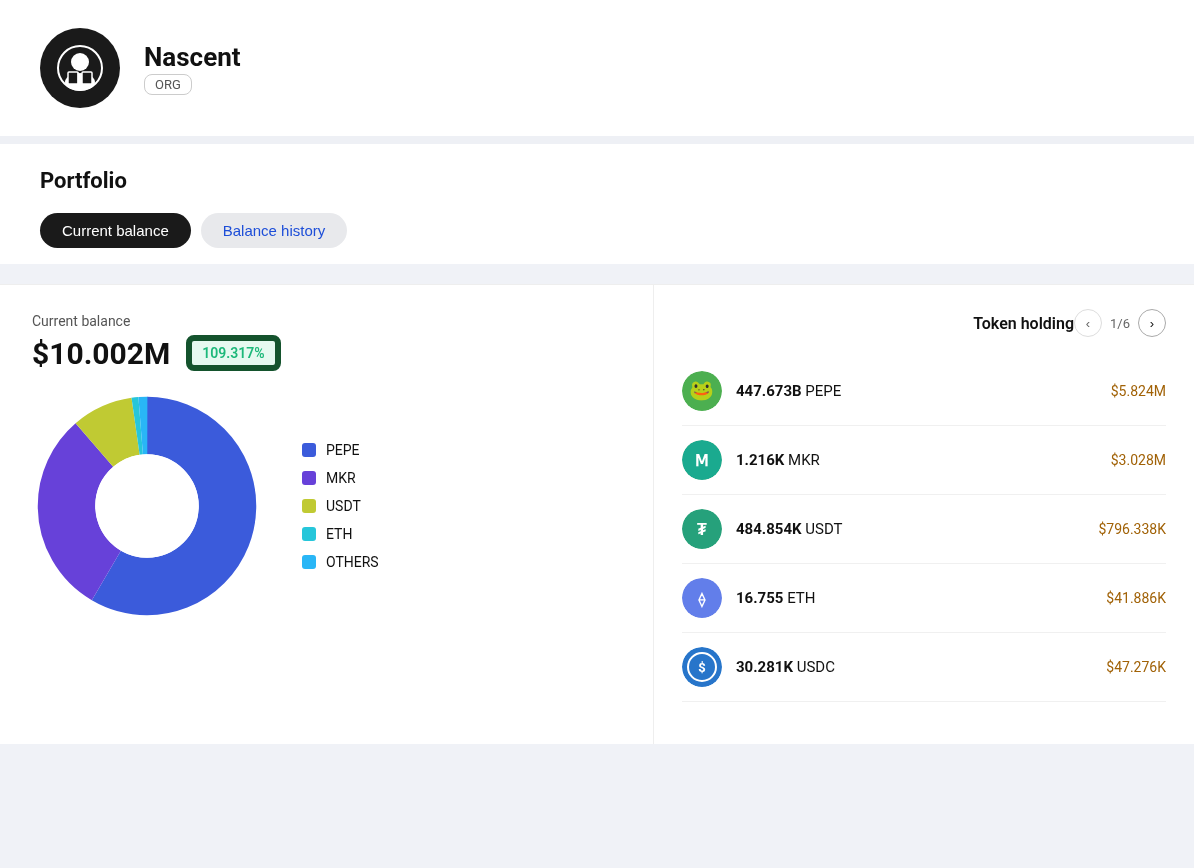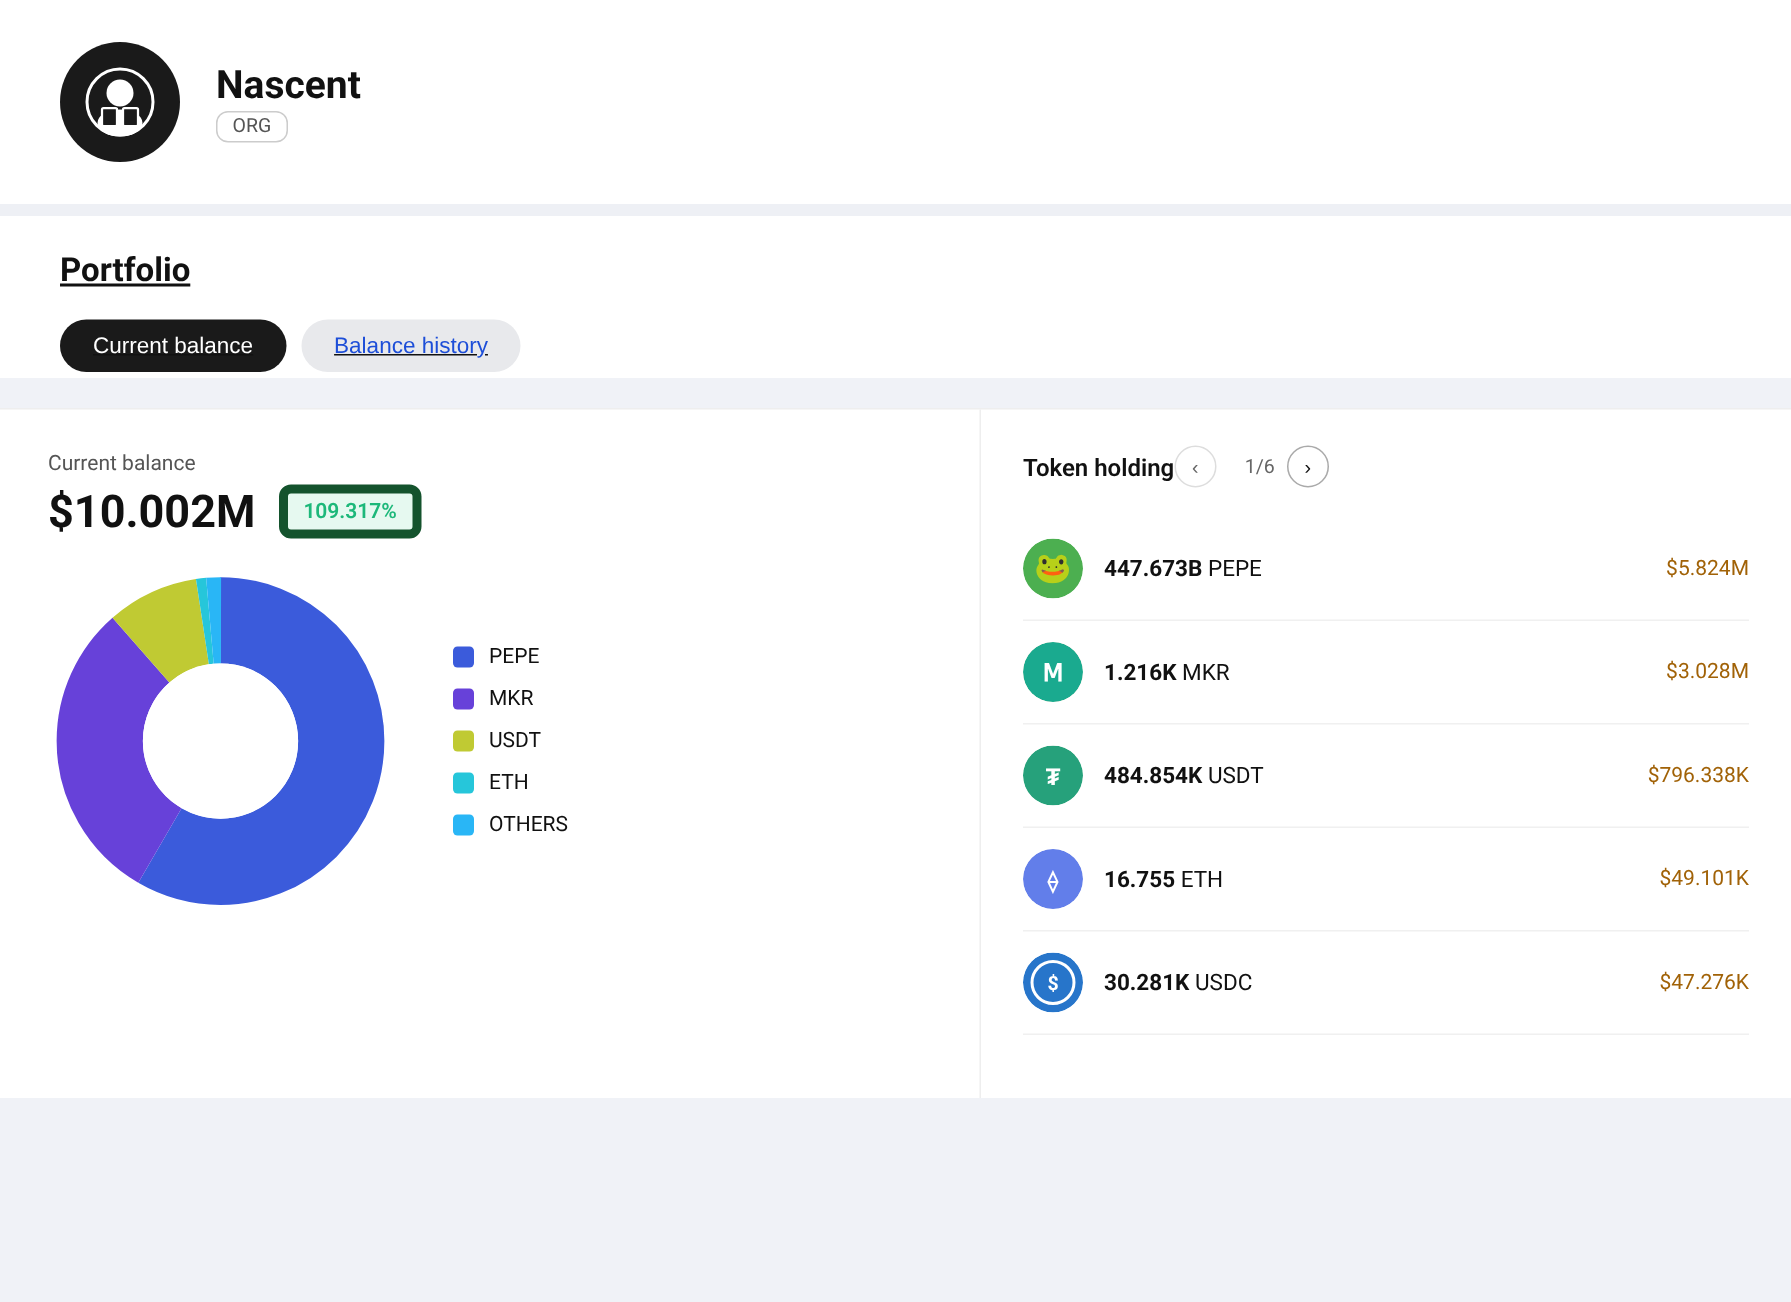--- a/index.html
+++ b/index.html
@@ -79,22 +79,21 @@
       width: fit-content;
     }
 
     .divider {
       height: 8px;
       background: #eef0f5;
     }
 
     .portfolio-section {
       background: #fff;
-      padding: 24px 40px 4px 40px;
-      text-decoration: underline;
+      padding: 24px 40px 16px 40px;
     }
 
     .portfolio-title {
       font-size: 22px;
       font-weight: 700;
       margin-bottom: 20px;
     }
 
     .tab-bar {
       display: flex;
@@ -197,21 +196,21 @@
 
     .right-panel {
       width: 540px;
       padding: 24px 28px;
       flex-shrink: 0;
     }
 
     .token-holding-header {
       display: flex;
       align-items: center;
-      justify-content: flex-start;
+      justify-content: flex-end;
       margin-bottom: 20px;
     }
 
     .token-holding-title {
       font-size: 16px;
       font-weight: 600;
     }
 
     .pagination {
       display: flex;
@@ -234,21 +233,20 @@
     }
 
     .page-arrow.active {
       border-color: #aaa;
       color: #111;
     }
 
     .page-info {
       font-size: 13px;
       color: #666;
-      margin-left: 11px;
     }
 
     .token-list {
       display: flex;
       flex-direction: column;
     }
 
     .token-item {
       display: flex;
       align-items: center;
@@ -431,21 +429,21 @@
           <div class="token-icon" style="background:#e8eaf6;">
             <svg width="40" height="40" viewBox="0 0 40 40">
               <circle cx="20" cy="20" r="20" fill="#627eea"></circle>
               <text x="20" y="26" text-anchor="middle" font-size="14" fill="white" font-weight="bold">⟠</text>
             </svg>
           </div>
           <div class="token-amount">
             <strong>16.755</strong> <span>ETH</span>
           </div>
         </div>
-        <div class="token-value">$49.101K</div>
+        <div class="token-value">$41.886K</div>
       </div>
 
       <div class="token-item">
         <div class="token-left">
           <div class="token-icon" style="background:#e3f2fd;">
             <svg width="40" height="40" viewBox="0 0 40 40">
               <circle cx="20" cy="20" r="20" fill="#2775ca"></circle>
               <circle cx="20" cy="20" r="14" fill="none" stroke="white" stroke-width="2"></circle>
               <text x="20" y="25" text-anchor="middle" font-size="13" fill="white" font-weight="bold">$</text>
             </svg>

